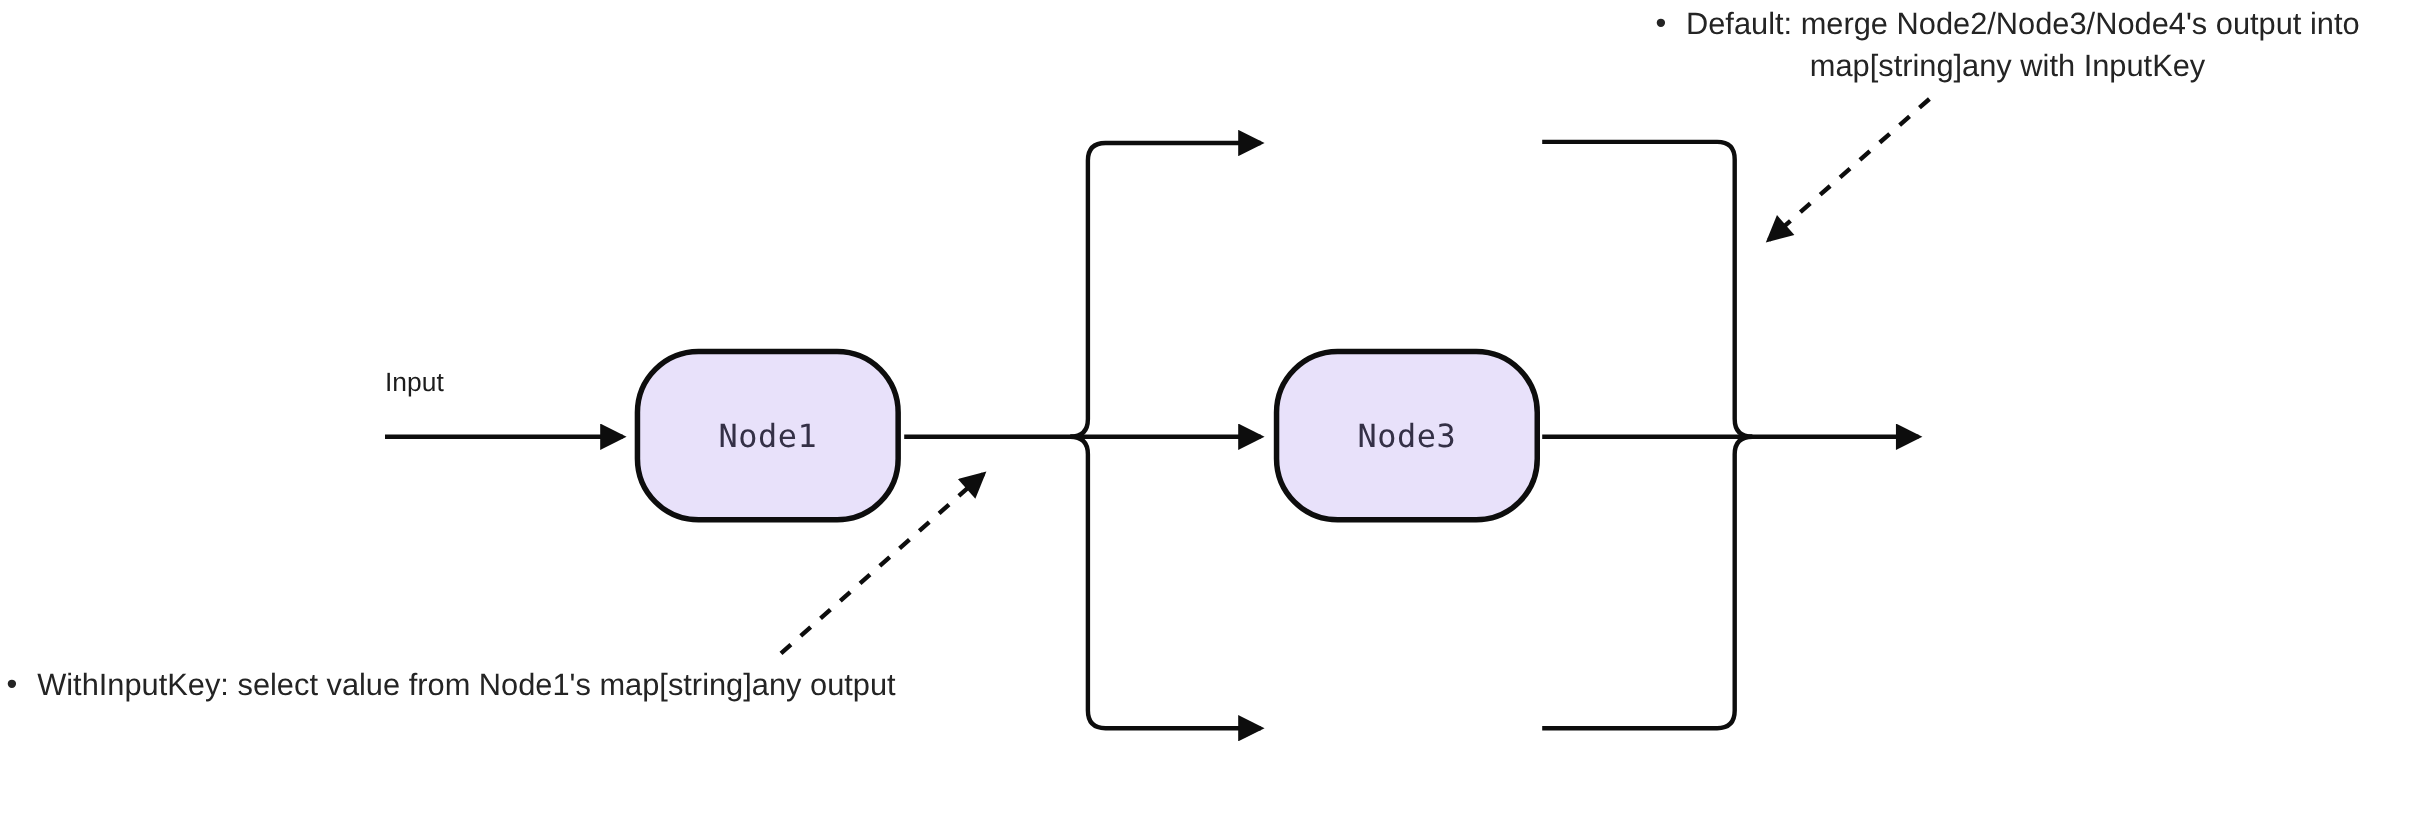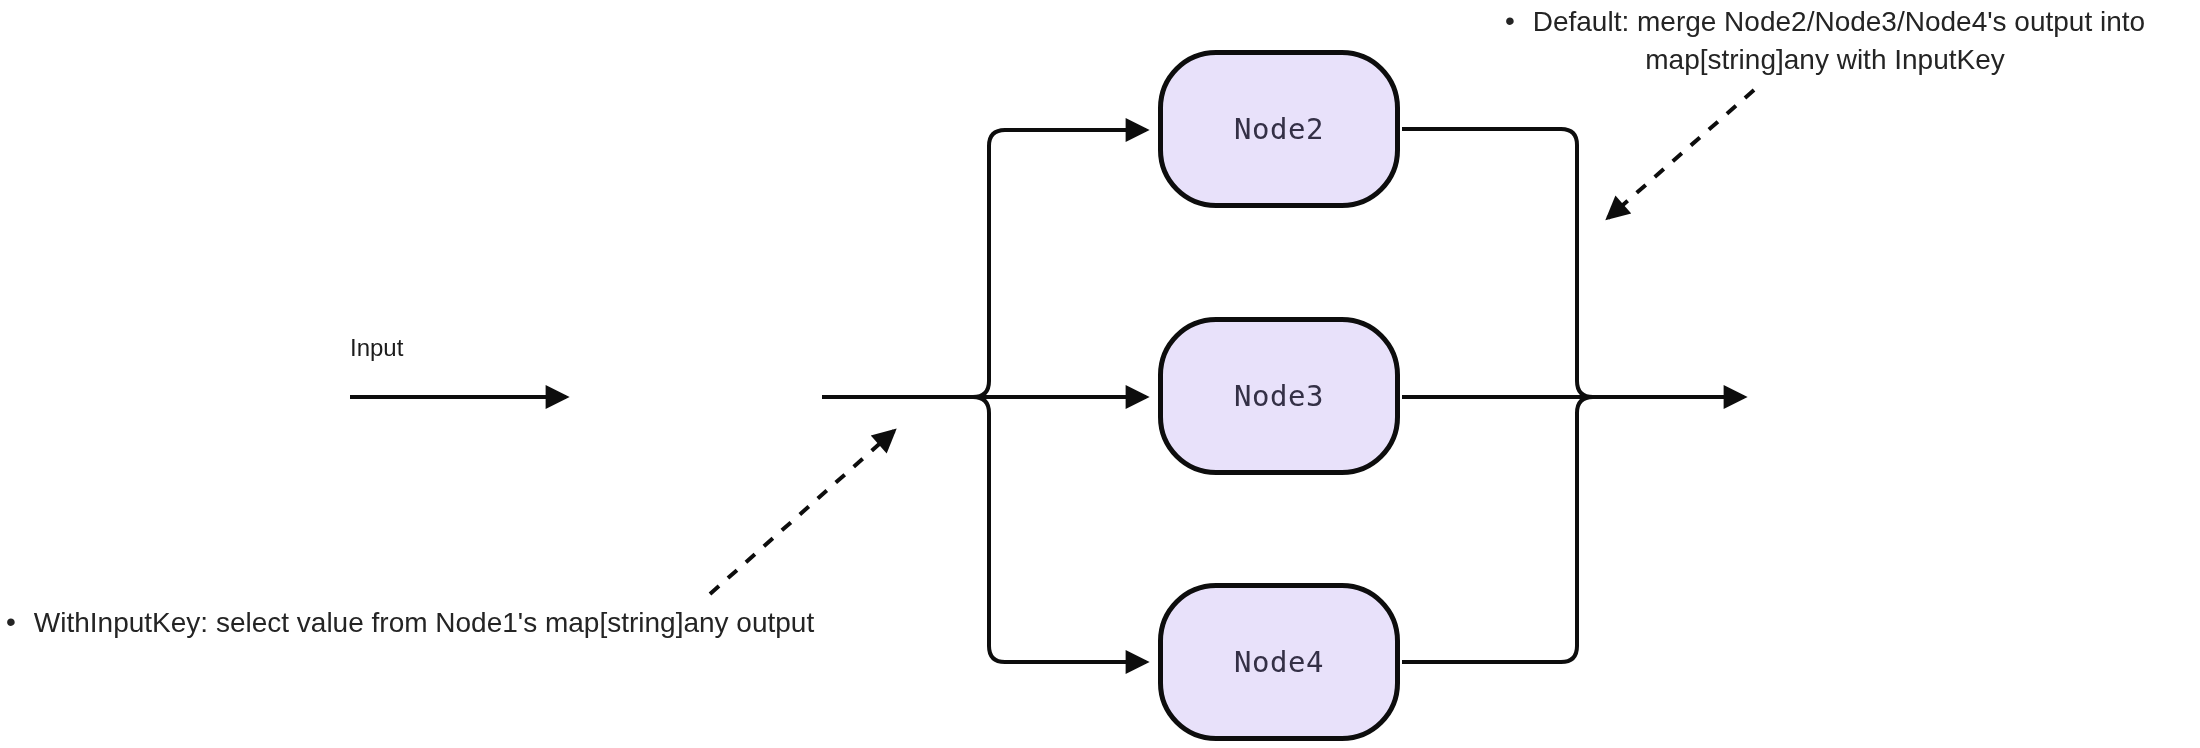--- a/index.html
+++ b/index.html
@@ -109,28 +109,25 @@
 
     <path class="edge" d="M1402 662 H1561 Q1577 662 1577 646 V413 Q1577 397 1593 397"></path>
 
     <path class="edge" d="M1402 397 H1744" marker-end="url(#arrowhead)"></path>
 
     <path class="edge dashed" d="M710 594 L894 431" marker-end="url(#arrowhead)"></path>
 
     <path class="edge dashed" d="M1754 90 L1608 218" marker-end="url(#arrowhead)"></path>
   </svg>
 
-  <div class="node node-2">
-    <span class="node-label">Node2</span>
+  <div class="node node-1">
+    <span class="node-label">Node1</span>
   </div>
   <div class="node node-3">
     <span class="node-label">Node3</span>
-  </div>
-  <div class="node node-4">
-    <span class="node-label">Node4</span>
   </div>
 
   <div class="input-label">Input</div>
 
   <div class="annotation ann-top-right">
     <div class="ann-line">
       <span class="bullet">•</span><span>Default: merge Node2/Node3/Node4's output into</span>
     </div>
     <div class="ann-line">
       <span>map[string]any with InputKey</span>

